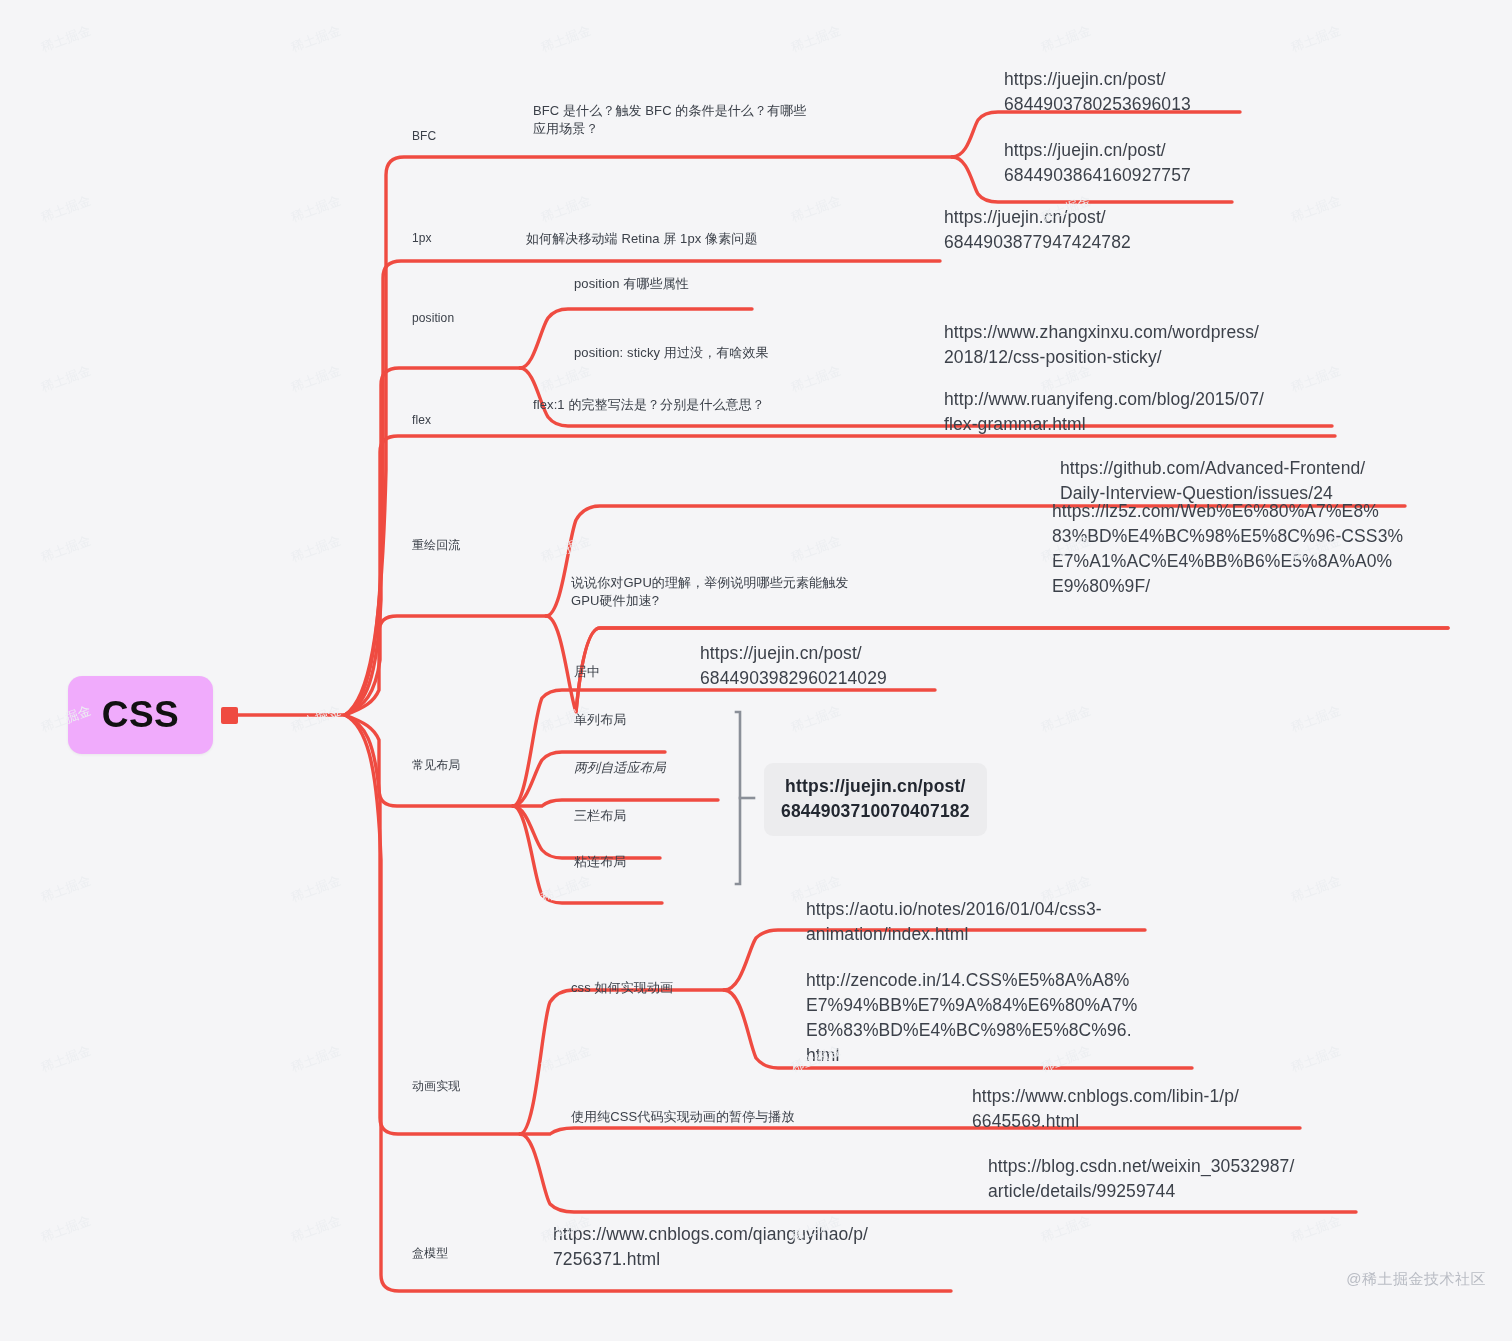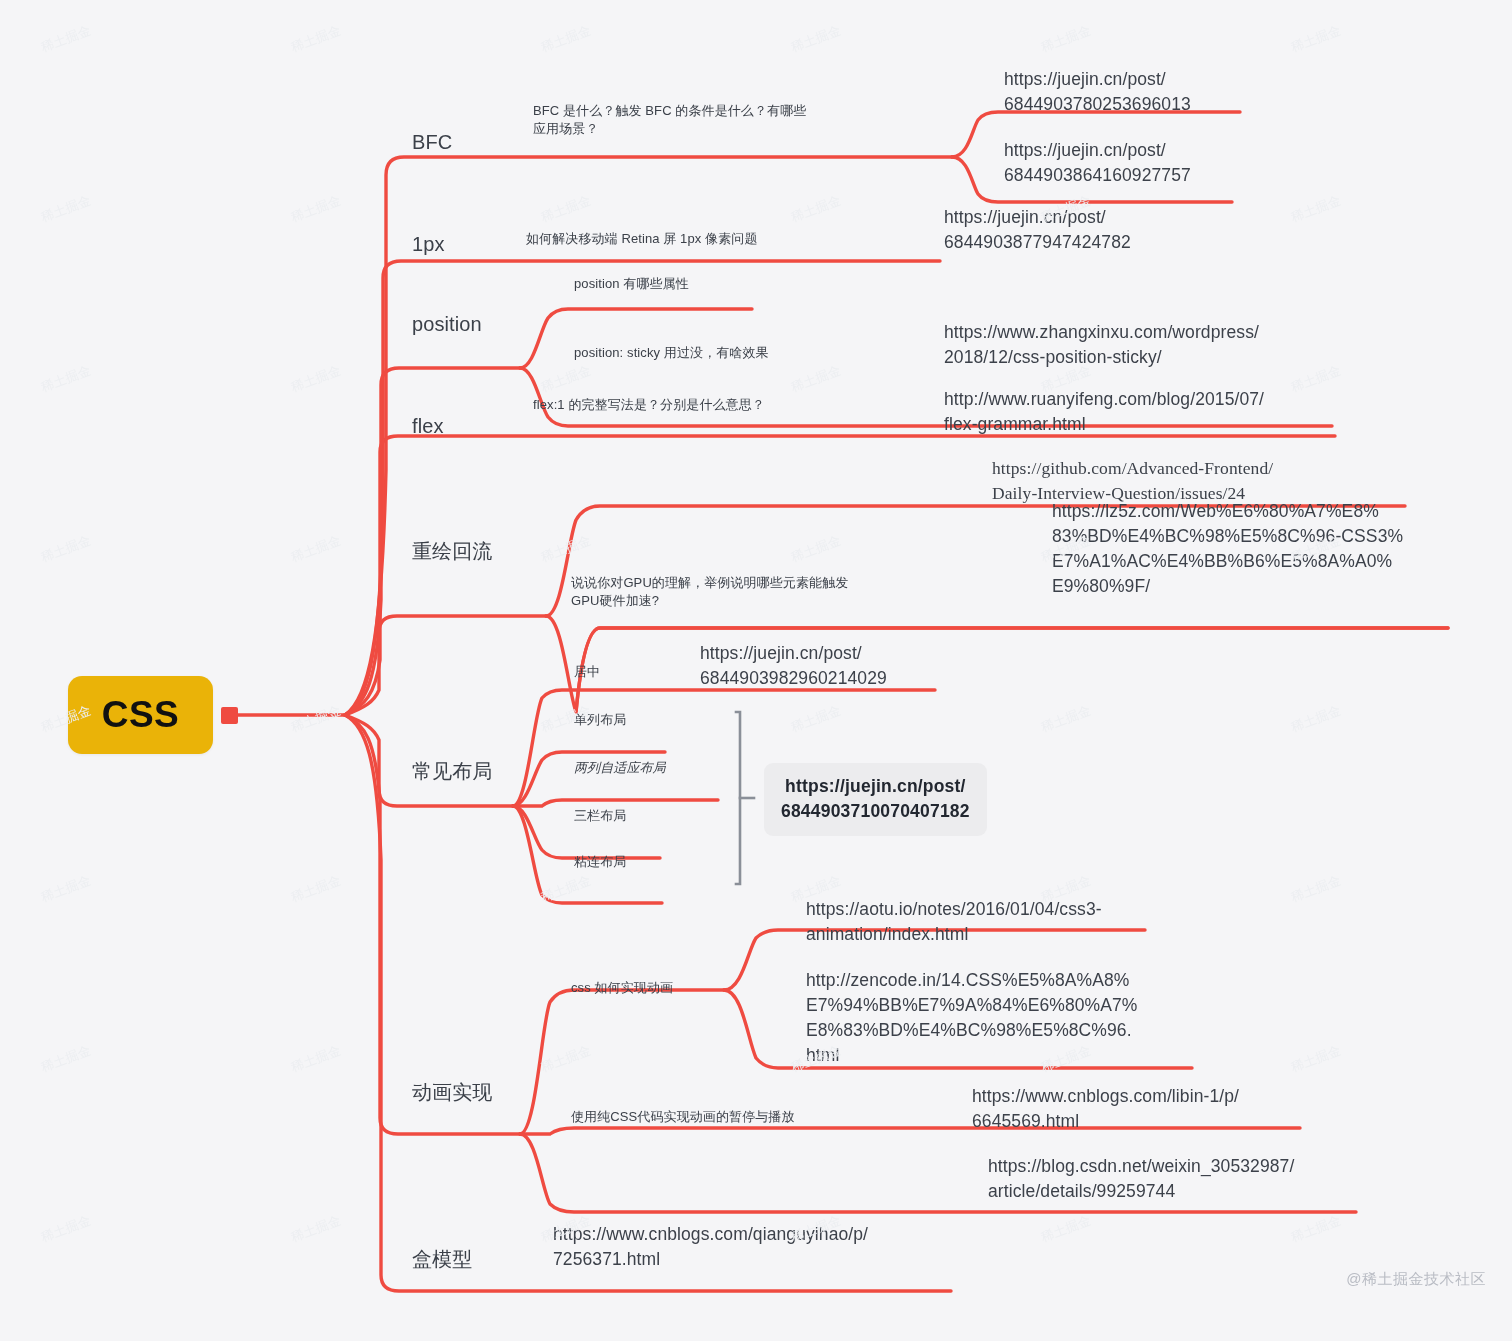--- a/index.html
+++ b/index.html
@@ -9,42 +9,42 @@
     font-family:"Liberation Sans","DejaVu Sans",sans-serif;
     overflow:hidden;
   }
   #stage { position:relative; width:1512px; height:1341px; }
   #wires { position:absolute; inset:0; width:1512px; height:1341px; pointer-events:none; }
 
   
   .root-node{
     position:absolute; left:68px; top:676px;
     width:145px; height:78px;
-    background:#eab308; border-radius:14px;
+    background:#f0abfc; border-radius:14px;
     display:flex; align-items:center; justify-content:center;
     box-shadow:0 1px 3px rgba(0,0,0,.06);
   }
   .root-node span{
     font-size:37px; font-weight:700; color:#111; letter-spacing:.5px;
   }
   .root-connector{
     position:absolute; left:221px; top:707px;
     width:17px; height:17px; background:#ef4b41; border-radius:2px;
   }
 
   
   .node{
     position:absolute;
     color:#3b4049;
     font-size:13px;
     line-height:1.42;
     white-space:pre-line;
     letter-spacing:.1px;
   }
-  .cat{ font-size:20px; color:#3b4049; }
+  .cat{ font-size:12px; color:#3b4049; }
   .url{ font-size:17.5px; color:#3c414a; }
 
   .hl-node{
     position:absolute;
     background:#ececee;
     border-radius:9px;
     padding:11px 17px;
     font-size:17.5px; font-weight:700; line-height:1.45;
     color:#222730; white-space:pre-line; text-align:center;
     letter-spacing:.2px;
@@ -132,21 +132,21 @@
   <div class="node" style="left:574px; top:344px; width:310px;">position: sticky 用过没，有啥效果</div>
   <div class="node url" style="left:944px; top:320px; width:400px;">https://www.zhangxinxu.com/wordpress/
 2018/12/css-position-sticky/</div>
 
   <div class="node cat" style="left:412px; top:412px;">flex</div>
   <div class="node" style="left:533px; top:396px; width:340px;">flex:1 的完整写法是？分别是什么意思？</div>
   <div class="node url" style="left:944px; top:387px; width:400px;">http://www.ruanyifeng.com/blog/2015/07/
 flex-grammar.html</div>
 
   <div class="node cat" style="left:412px; top:537px;">重绘回流</div>
-  <div class="node url" style="left:992px; top:456px; width:390px;font-family:Liberation Serif, serif;">https://github.com/Advanced-Frontend/
+  <div class="node url" style="left:1060px; top:456px; width:390px;">https://github.com/Advanced-Frontend/
 Daily-Interview-Question/issues/24</div>
   <div class="node" style="left:571px; top:574px; width:400px;">说说你对GPU的理解，举例说明哪些元素能触发
 GPU硬件加速?</div>
   <div class="node url" style="left:1052px; top:499px; width:400px;">https://lz5z.com/Web%E6%80%A7%E8%
 83%BD%E4%BC%98%E5%8C%96-CSS3%
 E7%A1%AC%E4%BB%B6%E5%8A%A0%
 E9%80%9F/</div>
 
   <div class="node cat" style="left:412px; top:757px;">常见布局</div>
   <div class="node" style="left:574px; top:663px;">居中</div>

